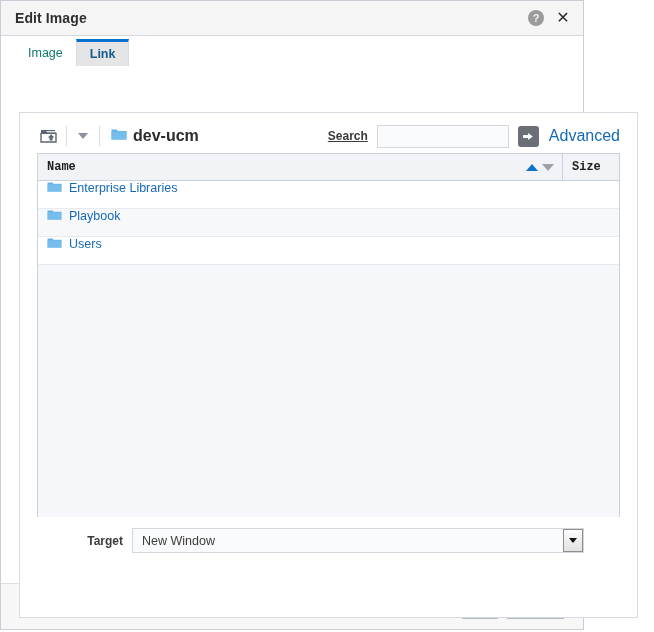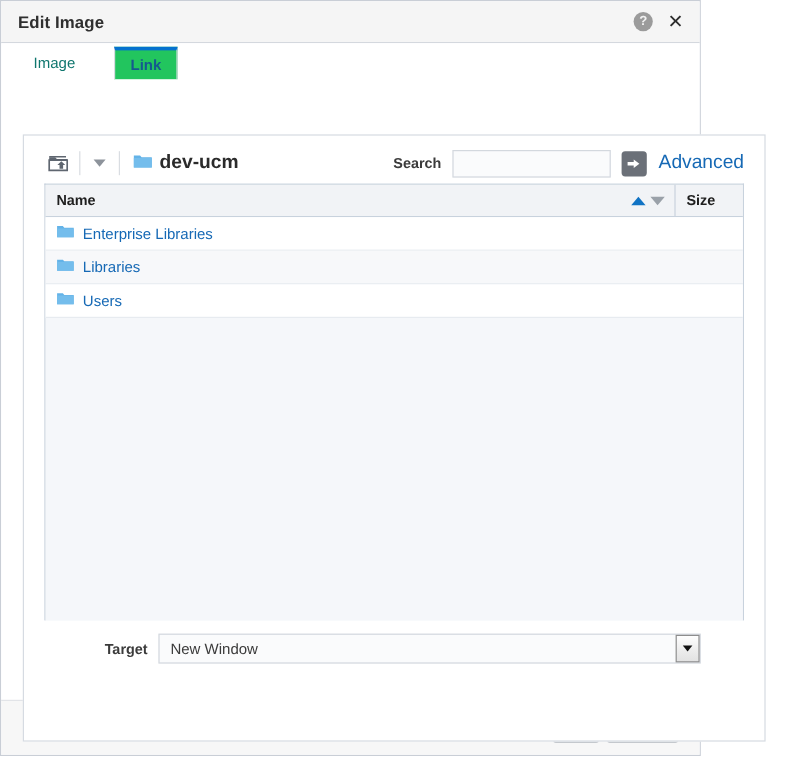--- a/index.html
+++ b/index.html
@@ -95,27 +95,26 @@
     font-size: 12.5px;
     color: #0f766e;
     cursor: pointer;
     box-sizing: border-box;
     position: relative;
     top: 1px;
   }
   .tab.active {
     color: #15598f;
     font-weight: bold;
-    background: #22c55e;
+    background: #e5e5e5;
     border-left: 1px solid #d7dbe0;
     border-right: 1px solid #d7dbe0;
     border-top: 3px solid #0572ce;
     line-height: 25px;
     z-index: 2;
-    margin-left: 19px;
   }
 
   
   .panel {
     position: absolute;
     left: 18px;
     top: 76px;
     width: 619px;
     height: 506px;
     border: 1px solid #d6dbe2;
@@ -214,20 +213,21 @@
     font-weight: bold;
     color: #2b2b2b;
     margin-left: 6px;
   }
   .toolbar-spacer { flex: 1; }
   .lbl-search {
     font-size: 12px;
     font-weight: bold;
     color: #3b3b3b;
     margin-right: 9px;
+    text-decoration: underline;
   }
   .search-input {
     width: 132px;
     height: 23px;
     border: 1px solid #d3d8de;
     background: #fafbfc;
     box-sizing: border-box;
     font-family: "Liberation Sans", sans-serif;
     font-size: 12px;
     color: #333;
@@ -262,20 +262,21 @@
     height: 364px;
     display: flex;
     flex-direction: column;
   }
   .thead {
     display: flex;
     height: 26px;
     background: #f1f3f6;
     border-bottom: 1px solid #c8d2dd;
     align-items: center;
+    font-family: Liberation Mono, monospace;
   }
   .th-name {
     flex: 1;
     display: flex;
     align-items: center;
     padding-left: 9px;
     height: 100%;
     box-sizing: border-box;
     cursor: pointer;
   }
@@ -310,21 +311,20 @@
     align-items: center;
     padding-left: 9px;
     font-size: 12px;
     font-weight: bold;
     color: #1f1f1f;
     cursor: pointer;
   }
   .tbody { flex: 1; background: #f5f7fa; }
   .trow {
     display: flex;
-    align-items: center;
     height: 28px;
     background: #ffffff;
     border-bottom: 1px solid #e7ebf0;
     padding-left: 9px;
     box-sizing: border-box;
     cursor: pointer;
   }
   .trow.alt { background: #f7f8fa; }
   .trow-name {
     font-size: 12.5px;
@@ -460,21 +460,21 @@
             <span class="trow-name">Enterprise Libraries</span>
           </div>
 
           <div class="trow alt">
             <span class="folder">
               <svg width="15" height="12" viewBox="0 0 16 13">
                 <path d="M0.5 1.5 h5.2 l1.3 1.5 H15.5 V11.5 H0.5 Z" fill="#63b3e8"></path>
                 <path d="M0.5 3.6 h15 V11.5 H0.5 Z" fill="#74bdec"></path>
               </svg>
             </span>
-            <span class="trow-name">Libraries</span>
+            <span class="trow-name">Playbook</span>
           </div>
 
           <div class="trow">
             <span class="folder">
               <svg width="15" height="12" viewBox="0 0 16 13">
                 <path d="M0.5 1.5 h5.2 l1.3 1.5 H15.5 V11.5 H0.5 Z" fill="#63b3e8"></path>
                 <path d="M0.5 3.6 h15 V11.5 H0.5 Z" fill="#74bdec"></path>
               </svg>
             </span>
             <span class="trow-name">Users</span>

